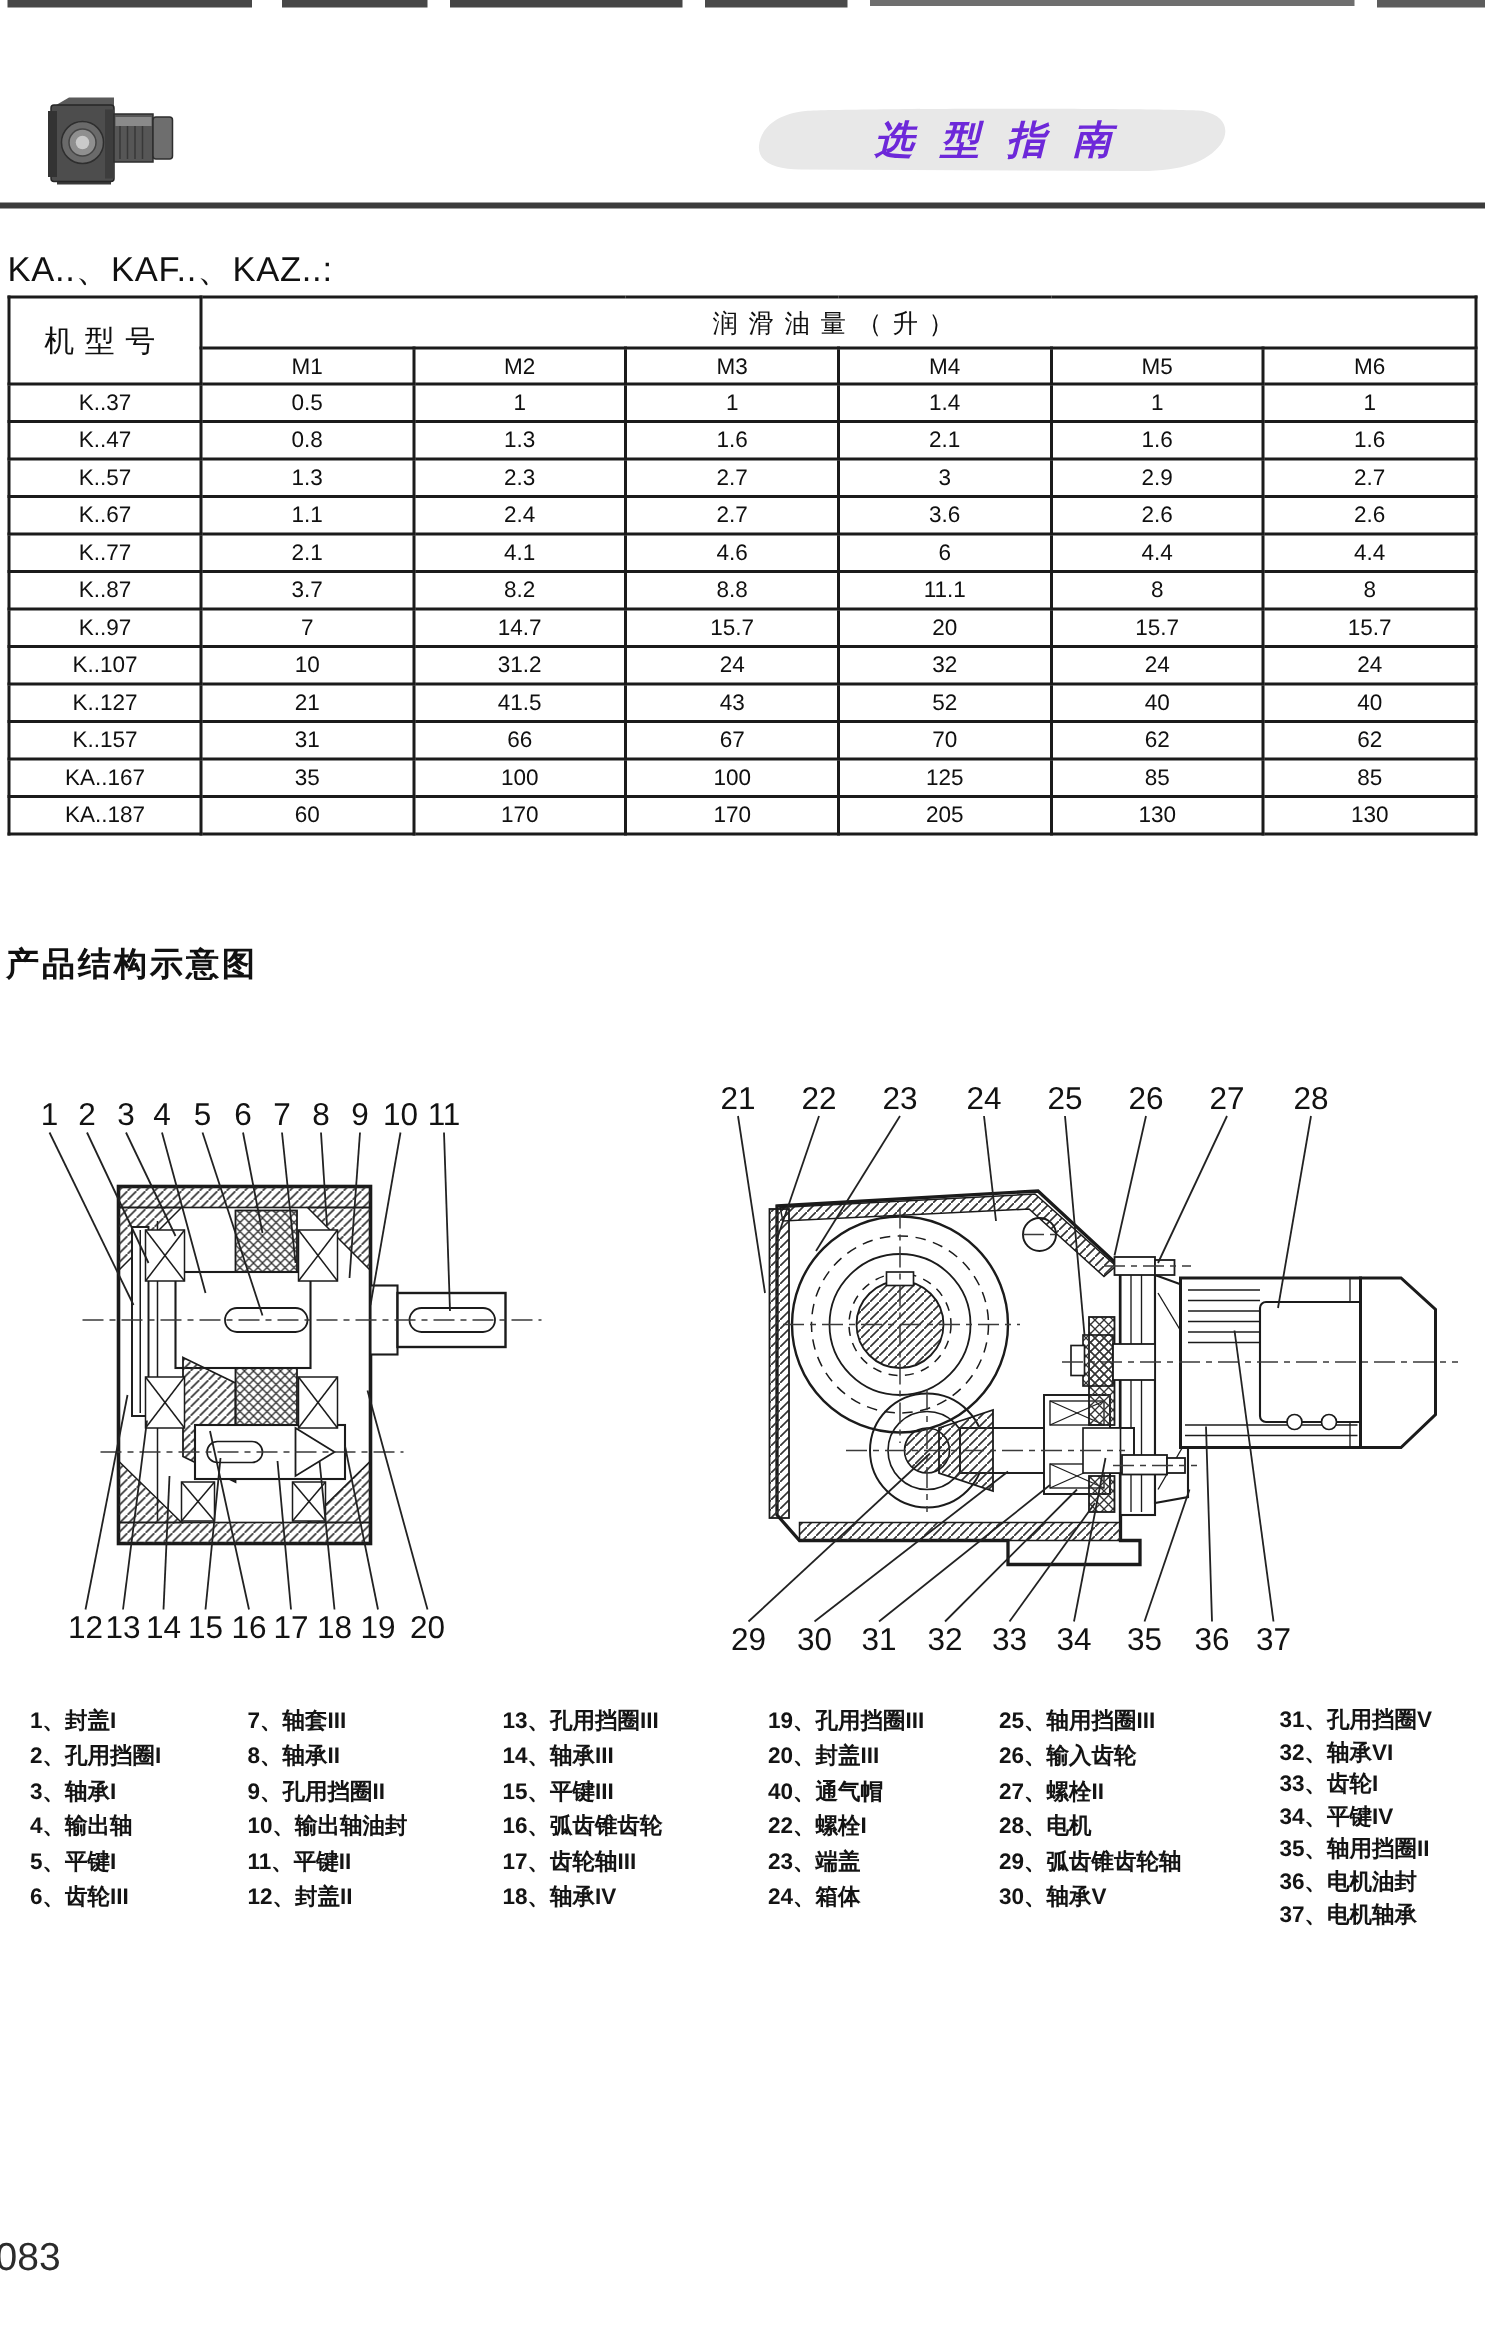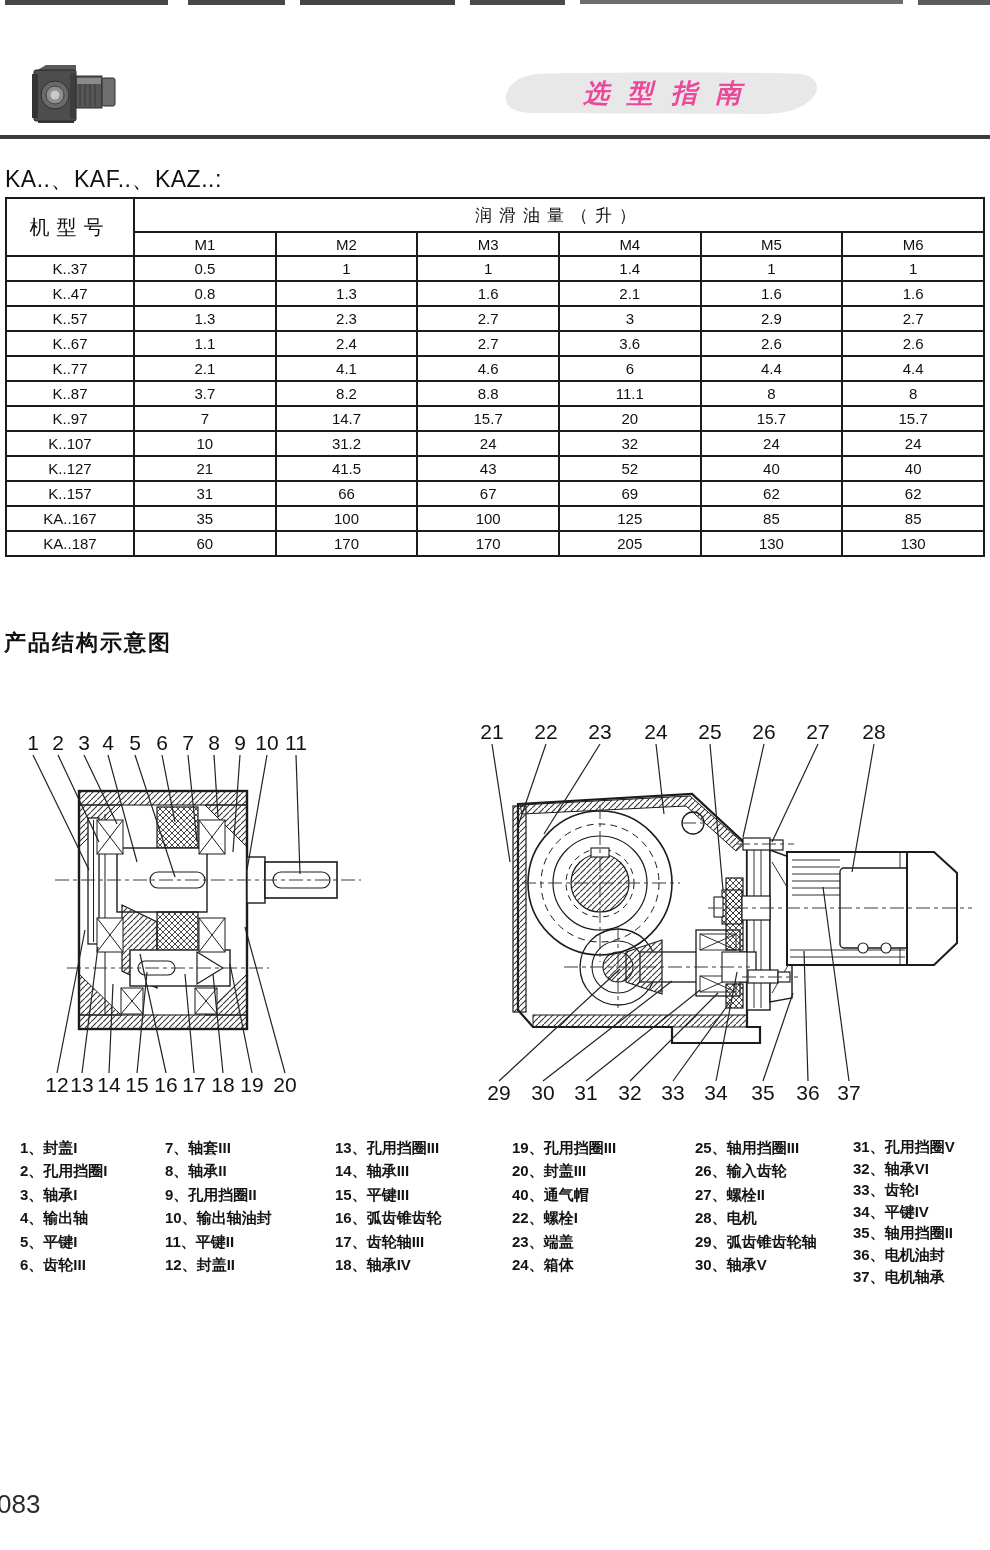--- a/index.html
+++ b/index.html
@@ -9,21 +9,21 @@
 
   
   .strip-seg { position:absolute; top:0; height:5px; }
 
   
   .logo { position:absolute; left:30px; top:60px; width:92px; height:66px; }
   .banner { position:absolute; left:503px; top:68px; width:318px; height:50px; }
   .banner svg { position:absolute; inset:0; }
   .banner-text { position:absolute; inset:0; display:flex; align-items:center; justify-content:center;
                  font-size:26px; font-weight:700; font-style:italic; letter-spacing:18px;
-                 padding-left:18px; color:#ec4899; }
+                 padding-left:18px; color:#6d28d9; }
   .rule { position:absolute; top:135px; left:0; width:990px; height:4px; background:#3c3c3c; }
 
   .model-label { position:absolute; left:5px; top:164px; font-size:23px; font-weight:400; letter-spacing:0.5px; }
 
   
   .lube-table { position:absolute; left:5px; top:197px; width:980px; border-collapse:collapse; table-layout:fixed; }
   .lube-table th, .lube-table td { border:2px solid #1b1b1b; text-align:center; vertical-align:middle; font-weight:400; color:#101010; }
   .lube-table .group-th { height:34px; font-size:17px; letter-spacing:7px;margin-left:16px; }
   .lube-table .rowhead-th { font-size:20px; letter-spacing:7px; }
   .lube-table .sub-th { height:24px; font-size:15px; letter-spacing:0; }
@@ -192,21 +192,21 @@
           <td>43</td>
           <td>52</td>
           <td>40</td>
           <td>40</td>
         </tr>
         <tr>
           <td>K..157</td>
           <td>31</td>
           <td>66</td>
           <td>67</td>
-          <td>69</td>
+          <td>70</td>
           <td>62</td>
           <td>62</td>
         </tr>
         <tr>
           <td>KA..167</td>
           <td>35</td>
           <td>100</td>
           <td>100</td>
           <td>125</td>
           <td>85</td>
@@ -487,21 +487,21 @@
         <div class="part-item">18、轴承IV</div>
       </div>
     <div class="pcol" style="left:512px">
         <div class="part-item">19、孔用挡圈III</div>
         <div class="part-item">20、封盖III</div>
         <div class="part-item">40、通气帽</div>
         <div class="part-item">22、螺栓I</div>
         <div class="part-item">23、端盖</div>
         <div class="part-item">24、箱体</div>
       </div>
-    <div class="pcol" style="left:695px">
+    <div class="pcol" style="left:666px">
         <div class="part-item">25、轴用挡圈III</div>
         <div class="part-item">26、输入齿轮</div>
         <div class="part-item">27、螺栓II</div>
         <div class="part-item">28、电机</div>
         <div class="part-item">29、弧齿锥齿轮轴</div>
         <div class="part-item">30、轴承V</div>
       </div>
     <div class="pcol tight" style="left:853px">
         <div class="part-item">31、孔用挡圈V</div>
         <div class="part-item">32、轴承VI</div>

